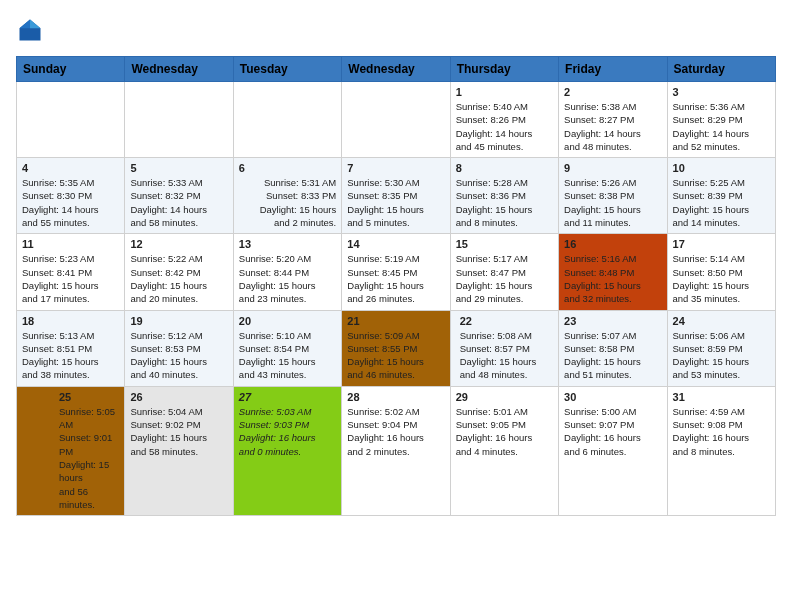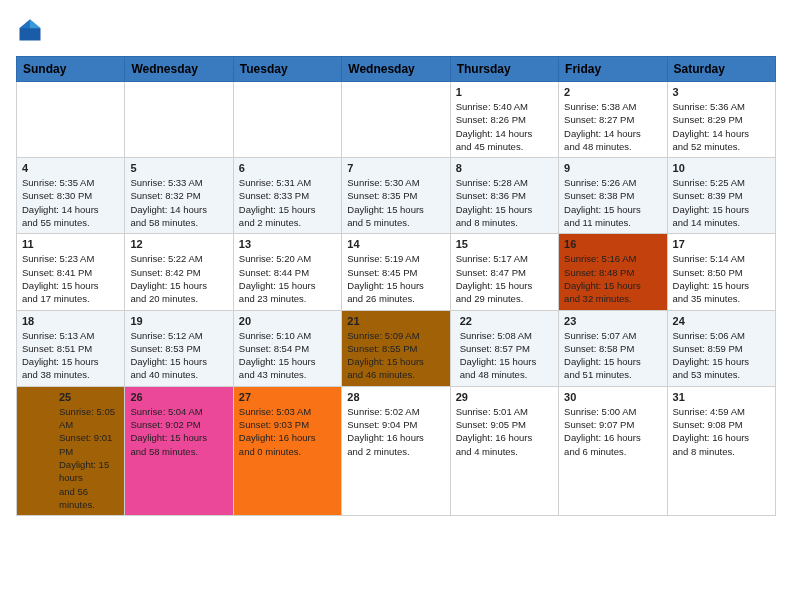--- a/index.html
+++ b/index.html
@@ -168,21 +168,21 @@
         </td>
         <td style="background: rgb(240, 245, 250);">
           <span class="day-num">5</span>
           <div class="day-detail" style="white-space: pre-line;">Sunrise: 5:33 AM
 Sunset: 8:32 PM
 Daylight: 14 hours
 and 58 minutes.</div>
         </td>
         <td style="background: rgb(240, 245, 250);">
           <span class="day-num">6</span>
-          <div class="day-detail" style="white-space: pre-line;">Sunrise: 5:31 AM
+          <div class="day-detail" style="white-space: pre-line; text-align: right;">Sunrise: 5:31 AM
 Sunset: 8:33 PM
 Daylight: 15 hours
 and 2 minutes.</div>
         </td>
         <td style="background: rgb(240, 245, 250);">
           <span class="day-num">7</span>
           <div class="day-detail" style="white-space: pre-line;">Sunrise: 5:30 AM
 Sunset: 8:35 PM
 Daylight: 15 hours
 and 5 minutes.</div>
@@ -312,28 +312,28 @@
         </td>
       </tr>
       <tr class="row-odd">
         <td style="background: #a16207; padding-left: 42px;">
           <span class="day-num">25</span>
           <div class="day-detail" style="white-space: pre-line;">Sunrise: 5:05 AM
 Sunset: 9:01 PM
 Daylight: 15 hours
 and 56 minutes.</div>
         </td>
-        <td style="background: #ec4899; margin-top: 48px;">
+        <td style="background: #e5e5e5; margin-top: 48px;">
           <span class="day-num">26</span>
           <div class="day-detail" style="white-space: pre-line;">Sunrise: 5:04 AM
 Sunset: 9:02 PM
 Daylight: 15 hours
 and 58 minutes.</div>
         </td>
-        <td style="background: #f97316;">
+        <td style="background: #84cc16; font-style: italic;">
           <span class="day-num">27</span>
           <div class="day-detail" style="white-space: pre-line;">Sunrise: 5:03 AM
 Sunset: 9:03 PM
 Daylight: 16 hours
 and 0 minutes.</div>
         </td>
         <td style="background: rgb(255, 255, 255);">
           <span class="day-num">28</span>
           <div class="day-detail" style="white-space: pre-line;">Sunrise: 5:02 AM
 Sunset: 9:04 PM

